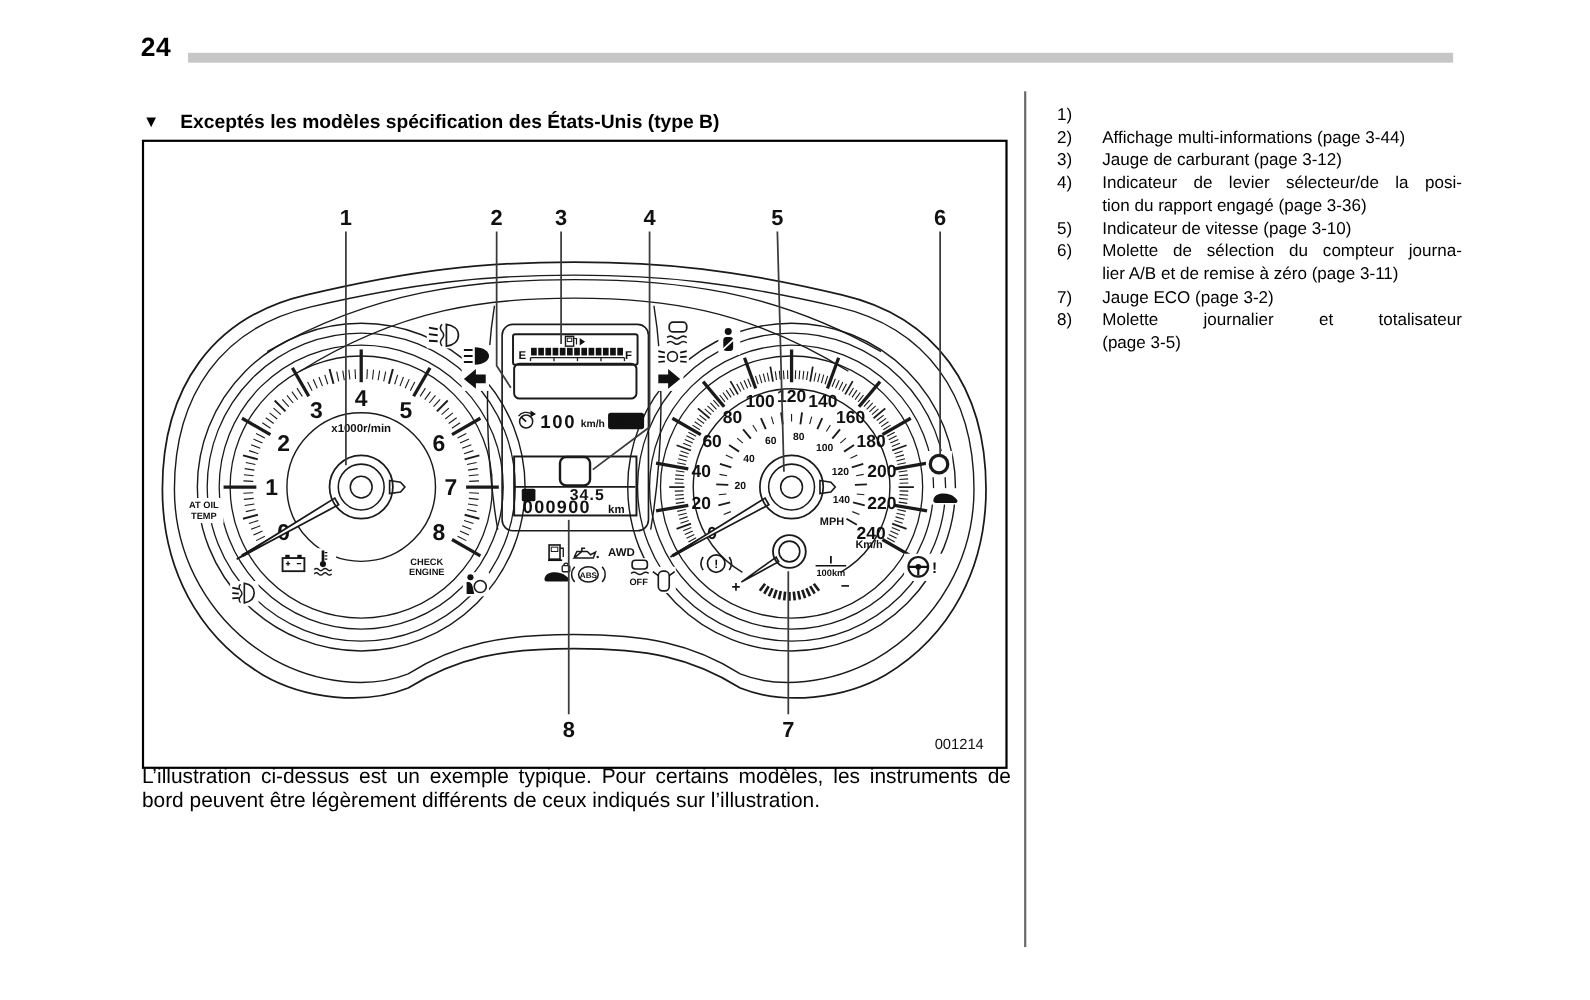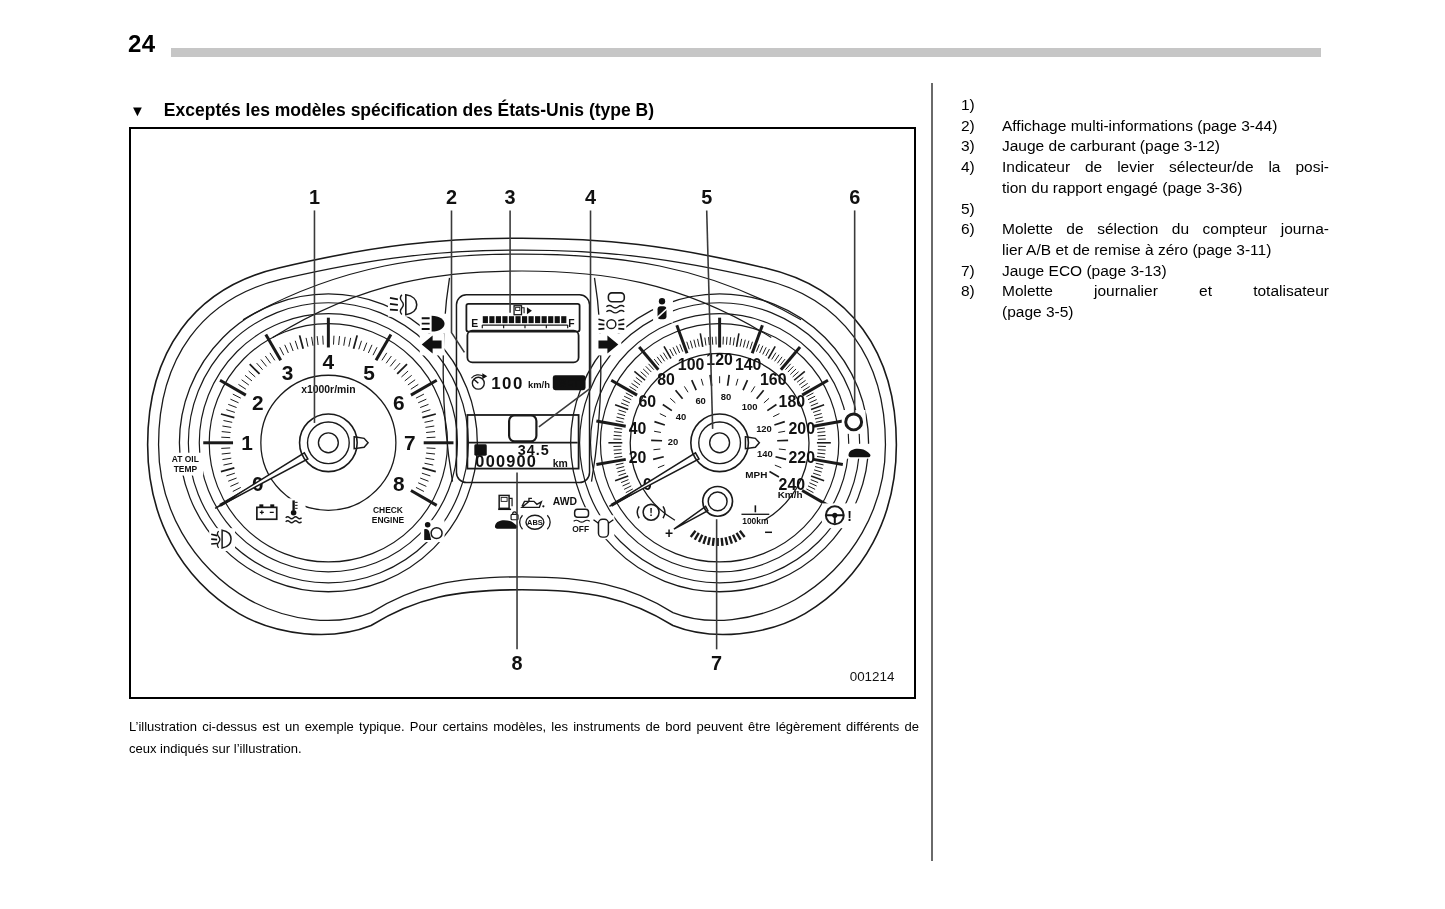--- a/index.html
+++ b/index.html
@@ -3,21 +3,21 @@
 <meta charset="utf-8">
 <style>
   html,body{margin:0;padding:0;background:#fff;}
   body{width:1445px;height:909px;position:relative;font-family:"Liberation Sans",sans-serif;color:#000;overflow:hidden;}
   .pagenum{position:absolute;left:128px;top:30px;font-size:24px;font-weight:bold;letter-spacing:.5px;}
   .toprule{position:absolute;left:171px;top:48px;width:1150px;height:9px;background:#c6c6c6;}
   .heading{position:absolute;left:130px;top:100px;font-size:17.5px;font-weight:bold;display:flex;align-items:center;}
   .heading .tri{font-size:15px;margin-right:19px;}
   .figure-box{position:absolute;left:129px;top:127px;width:787px;height:572px;border:2px solid #000;box-sizing:border-box;background:#fff;}
   .figure-box svg{display:block;}
-  .caption{position:absolute;left:129px;top:716px;width:790px;font-size:13px;line-height:22px;text-align:justify;}
+  .caption{position:absolute;left:129px;top:696px;width:790px;font-size:19px;line-height:22px;text-align:justify;}
   .vsep{position:absolute;left:931px;top:83px;width:2px;height:778px;background:#6a6a6a;}
   .legend{position:absolute;left:961px;top:95px;width:368px;font-size:15.5px;line-height:20.7px;}
   .legend-item{display:flex;}
   .legend-num{width:41px;flex-shrink:0;}
   .legend-text{flex:1;}
   .legend-line{text-align:justify;text-align-last:justify;}
   .legend-line.last{text-align-last:left;}
   svg text{font-family:"Liberation Sans",sans-serif;fill:#111;}
   .sline{stroke:#1a1a1a;fill:none;}
 </style>
@@ -639,32 +639,35 @@
     </div>
     <div class="legend-item">
       <span class="legend-num">4)</span>
       <div class="legend-text">
         <div class="legend-line">Indicateur de levier sélecteur/de la posi-</div>
         <div class="legend-line last">tion du rapport engagé (page 3-36)</div>
       </div>
     </div>
     <div class="legend-item">
       <span class="legend-num">5)</span>
+      <div class="legend-text">
+        <div class="legend-line last">Indicateur de vitesse (page 3-10)</div>
+      </div>
     </div>
     <div class="legend-item">
       <span class="legend-num">6)</span>
       <div class="legend-text">
         <div class="legend-line">Molette de sélection du compteur journa-</div>
         <div class="legend-line last">lier A/B et de remise à zéro (page 3-11)</div>
       </div>
     </div>
     <div class="legend-item">
       <span class="legend-num">7)</span>
       <div class="legend-text">
-        <div class="legend-line last">Jauge ECO (page 3-13)</div>
+        <div class="legend-line last">Jauge ECO (page 3-2)</div>
       </div>
     </div>
     <div class="legend-item">
       <span class="legend-num">8)</span>
       <div class="legend-text">
         <div class="legend-line">Molette journalier et totalisateur</div>
         <div class="legend-line last">(page 3-5)</div>
       </div>
     </div>
   </div>

